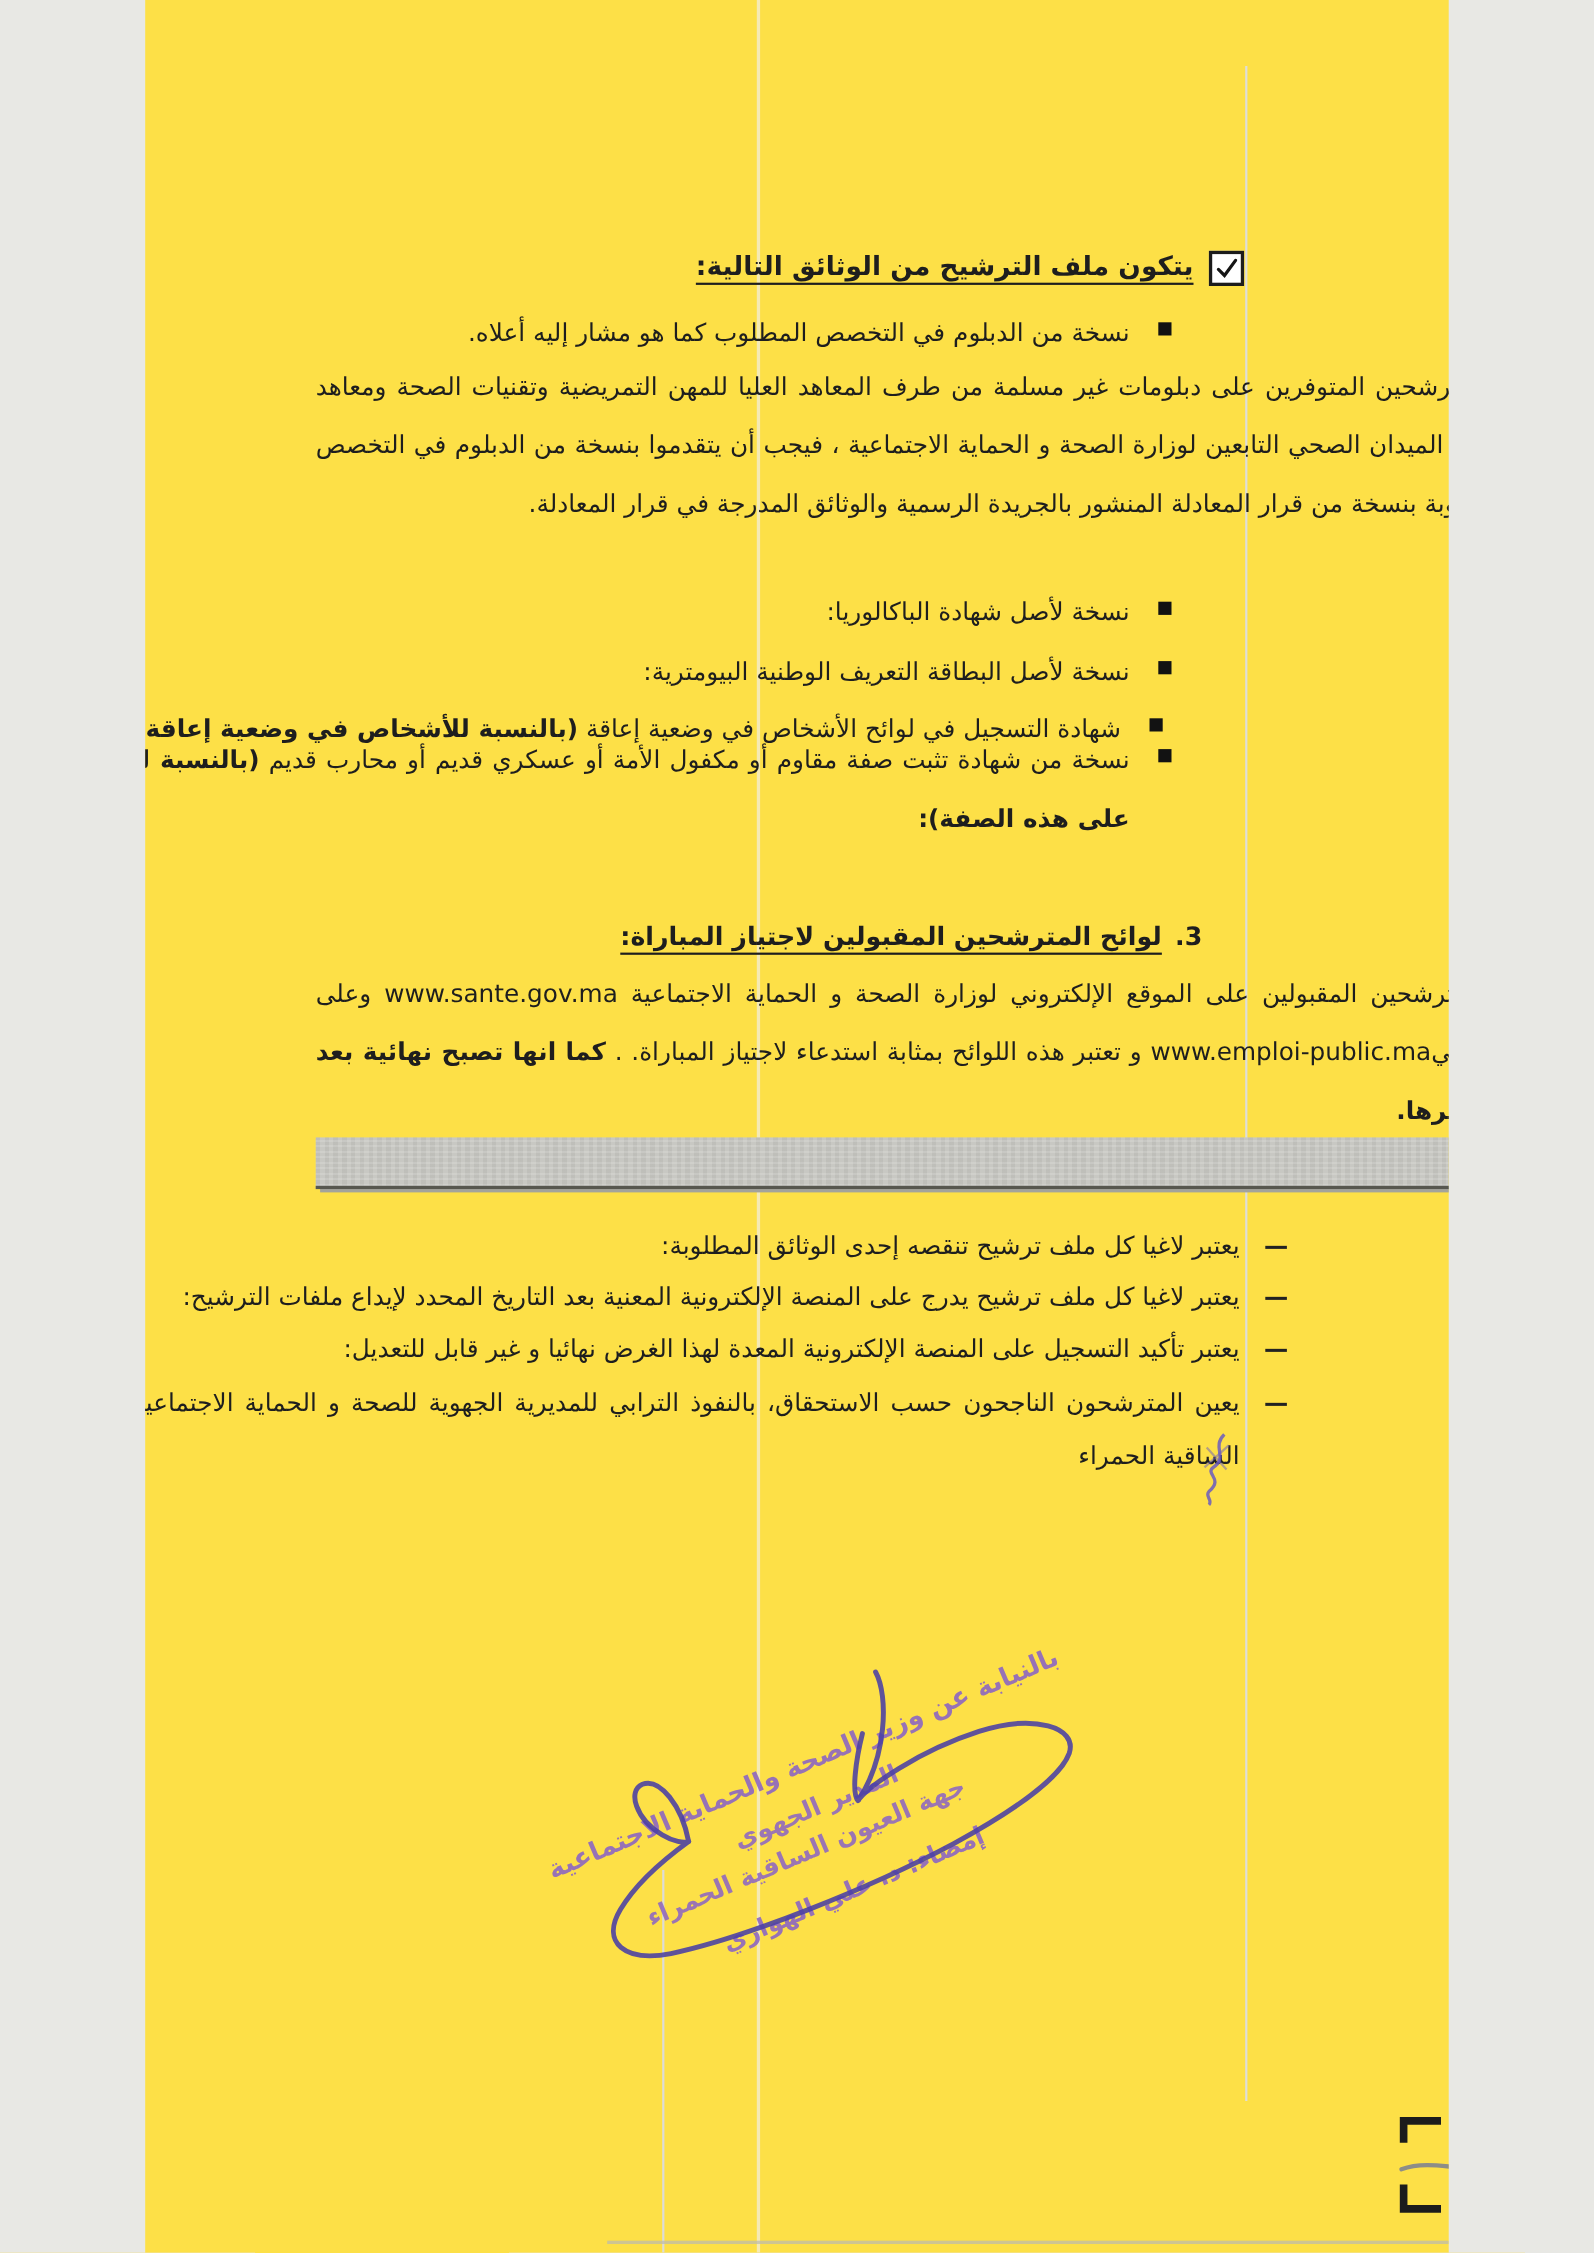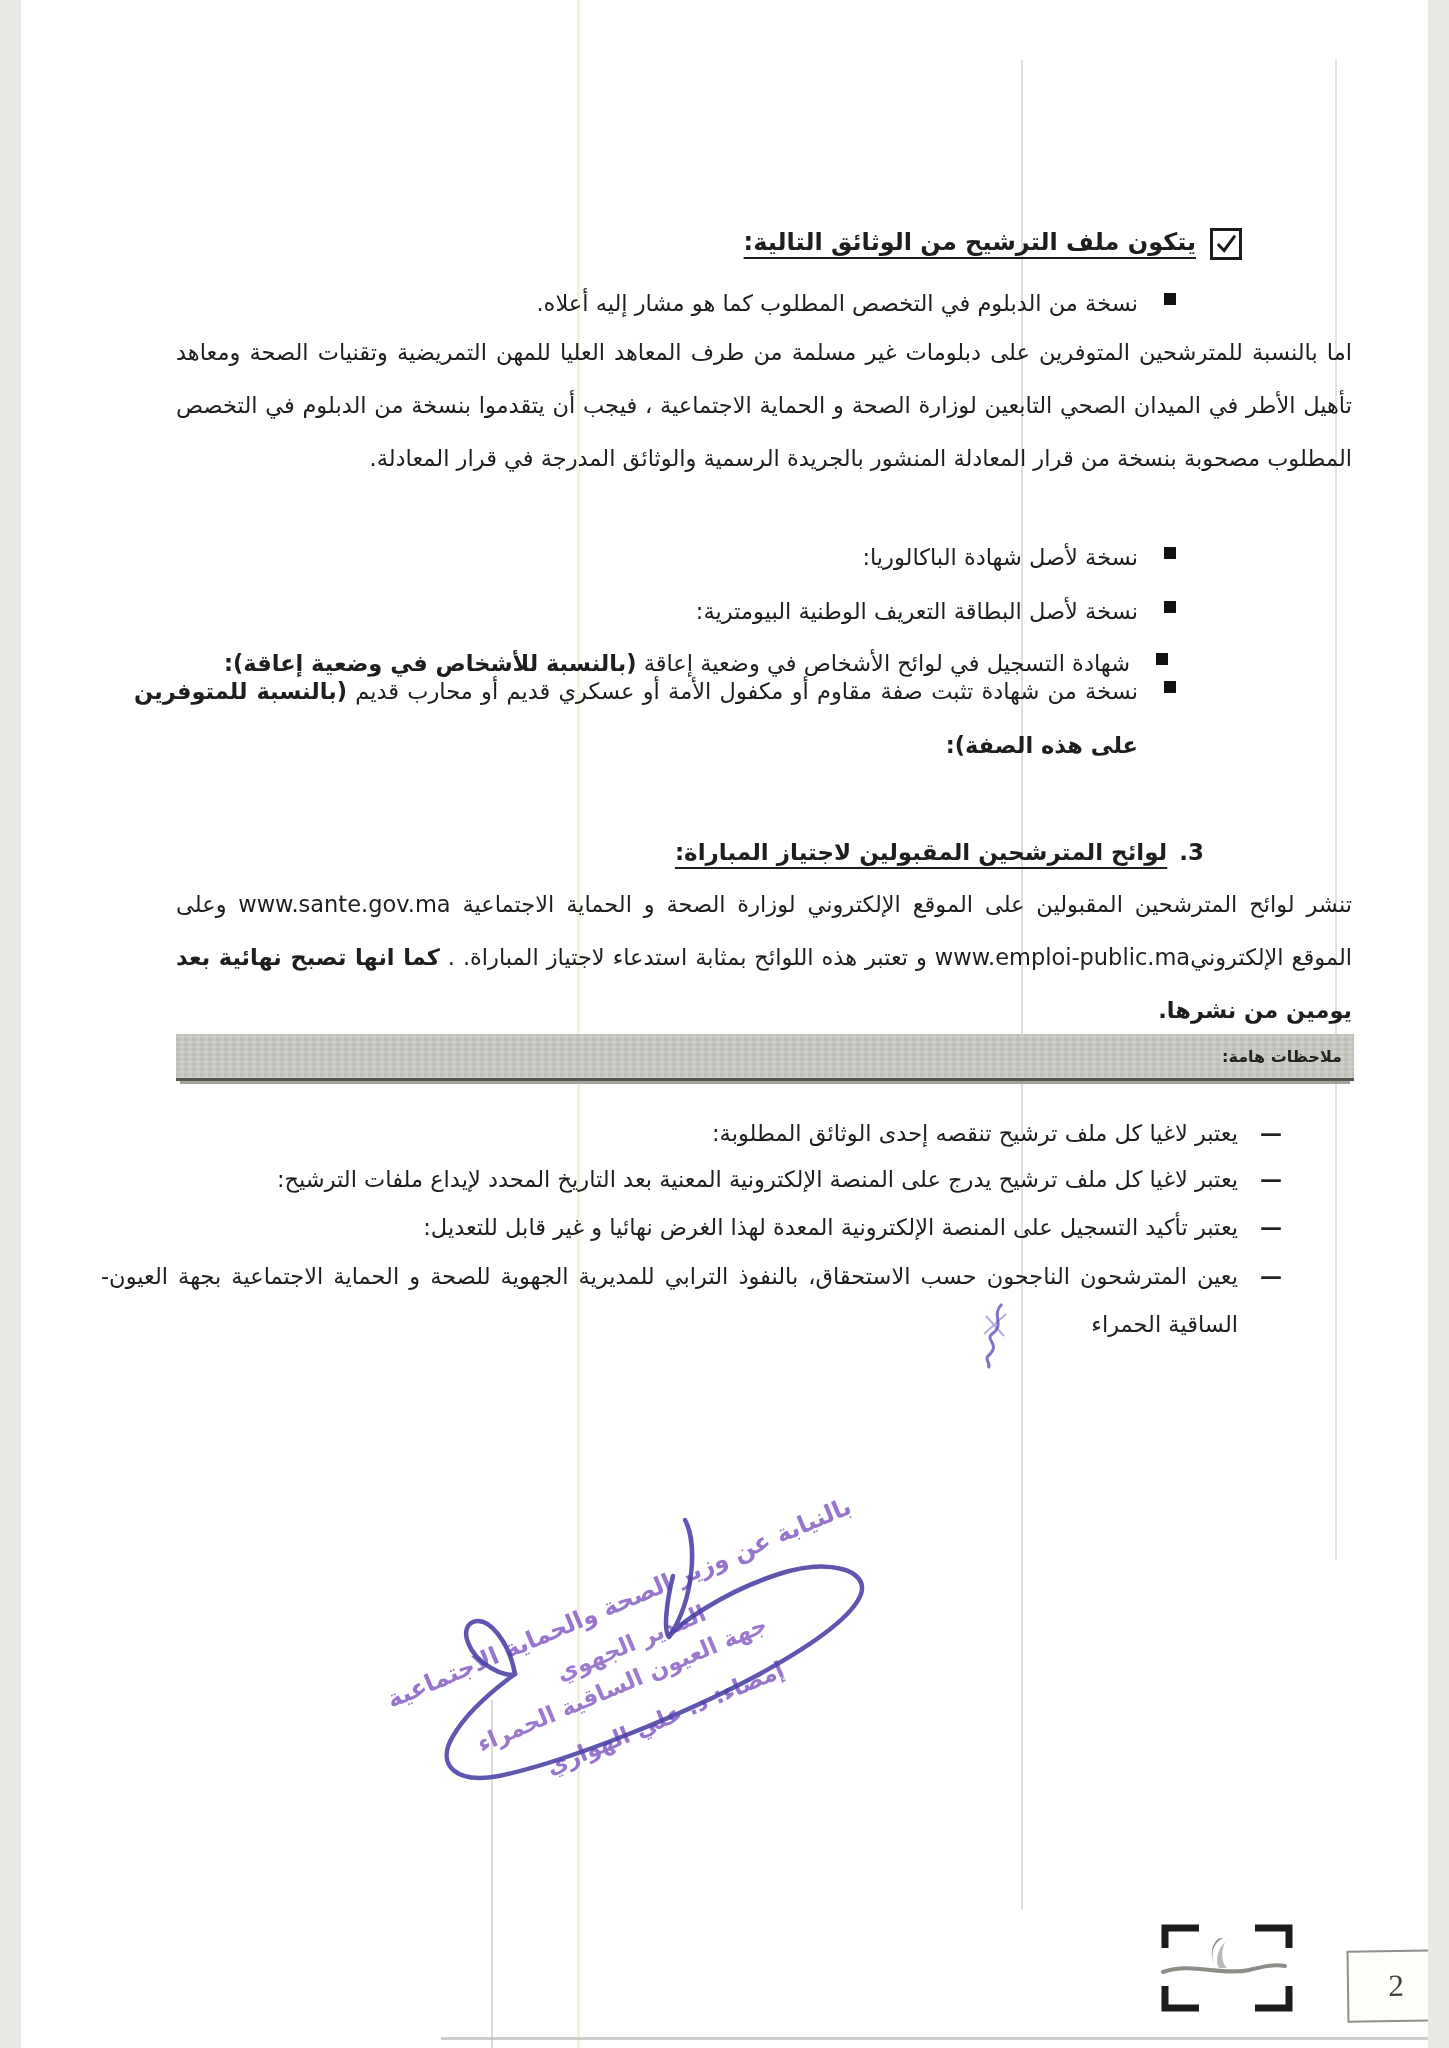--- a/index.html
+++ b/index.html
@@ -1,22 +1,22 @@
 <!DOCTYPE html>
 <html lang="ar"><head>
 <meta charset="utf-8">
 <title>Page 2</title>
 <style>
   html,body{margin:0;padding:0;}
   body{background:#e8e8e4;}
   .page{
     position:relative;
-    width:1407px;height:2048px;
+    width:1185px;height:2048px;
     margin:0 auto;
-    background:#ffffff;
+    background:#fde047;
     overflow:hidden;
     font-family:"DejaVu Sans",sans-serif;
     color:#1e1e1e;
   }
   
   .fold{position:absolute;pointer-events:none;}
   .fold-yellow{left:556px;top:0;width:3px;height:2048px;background:#f3eccf;opacity:.8;}
   .fold-gray1{left:1000px;top:60px;width:2px;height:1850px;background:#dededa;}
   .fold-gray2{left:1314px;top:60px;width:2px;height:1500px;background:#e2e2de;}
   .fold-gray3{left:470px;top:1700px;width:2px;height:348px;background:#dcdcd7;}

